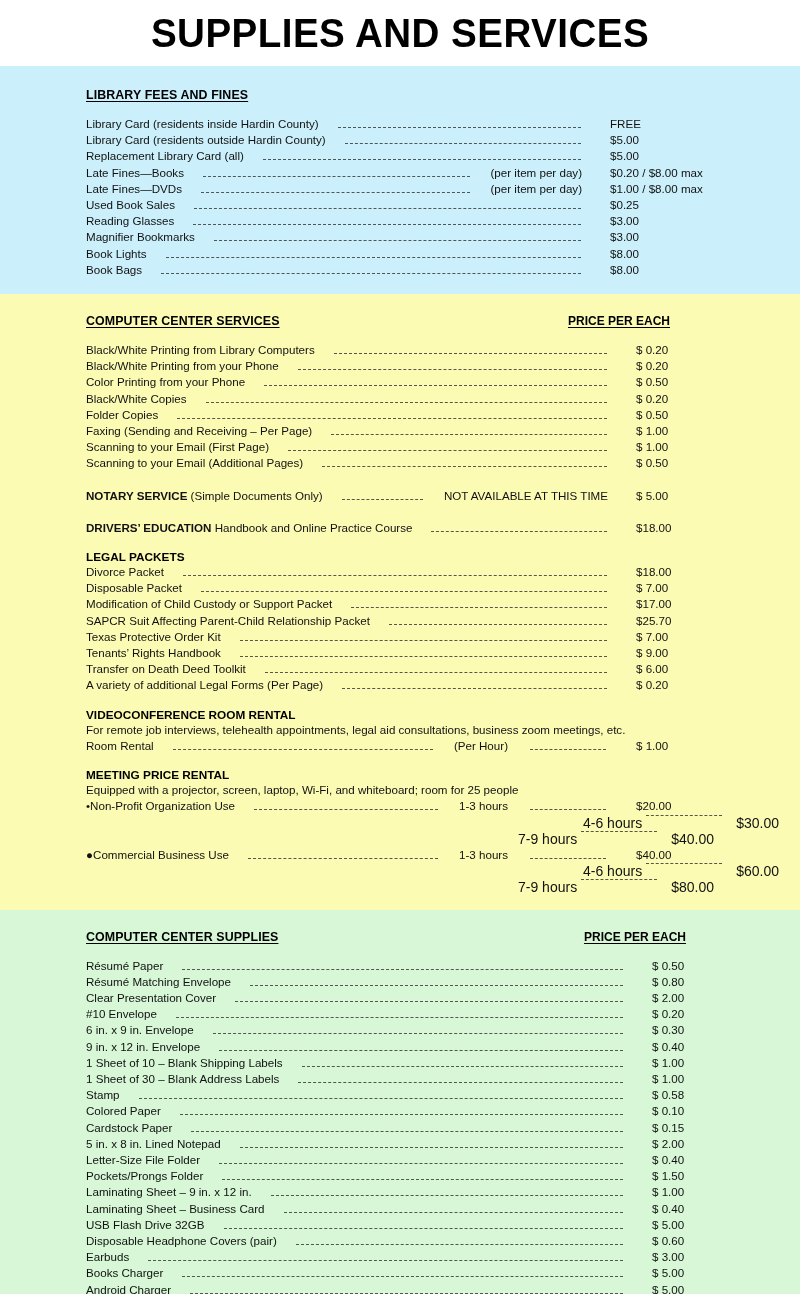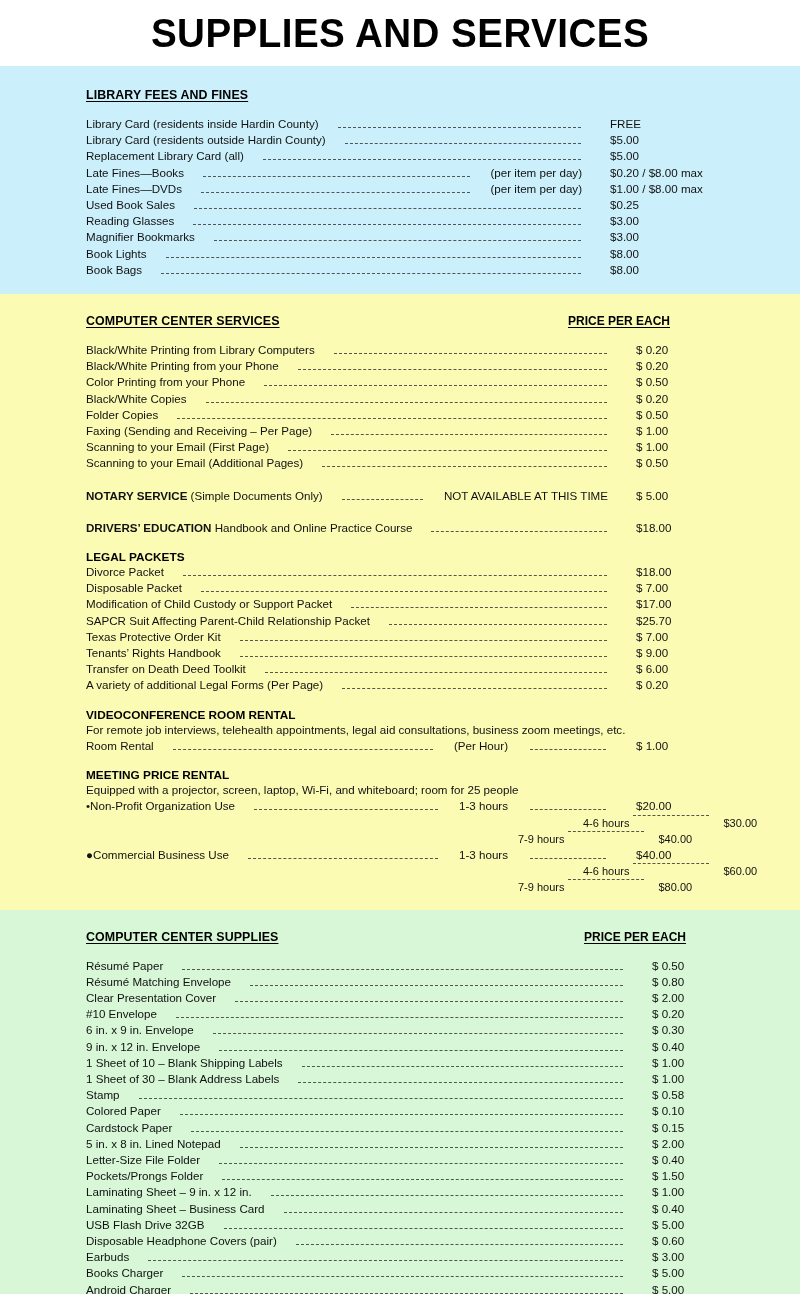--- a/index.html
+++ b/index.html
@@ -124,21 +124,21 @@
   .subnote {
     font-size: 11.6px;
     color: #111;
     line-height: 16.2px;
   }
   .gap-md { height: 16px; }
 
   
   .tier-row {
     display: flex;
-    font-size: 11px;
+    font-size: 14px;
     color: #111;
     line-height: 16.2px;
     white-space: nowrap;
   }
   .tier-spacer-a { flex: 0 0 auto; width: 432px; }
   .tier-spacer-b { flex: 0 0 auto; width: 497px; }
   .tier-lbl { flex: 0 0 auto; }
   .tier-price { flex: 0 0 auto; padding-left: 10px; width: 108px; }
   .tier-price.far { width: auto; padding-left: 10px; }
 </style>

